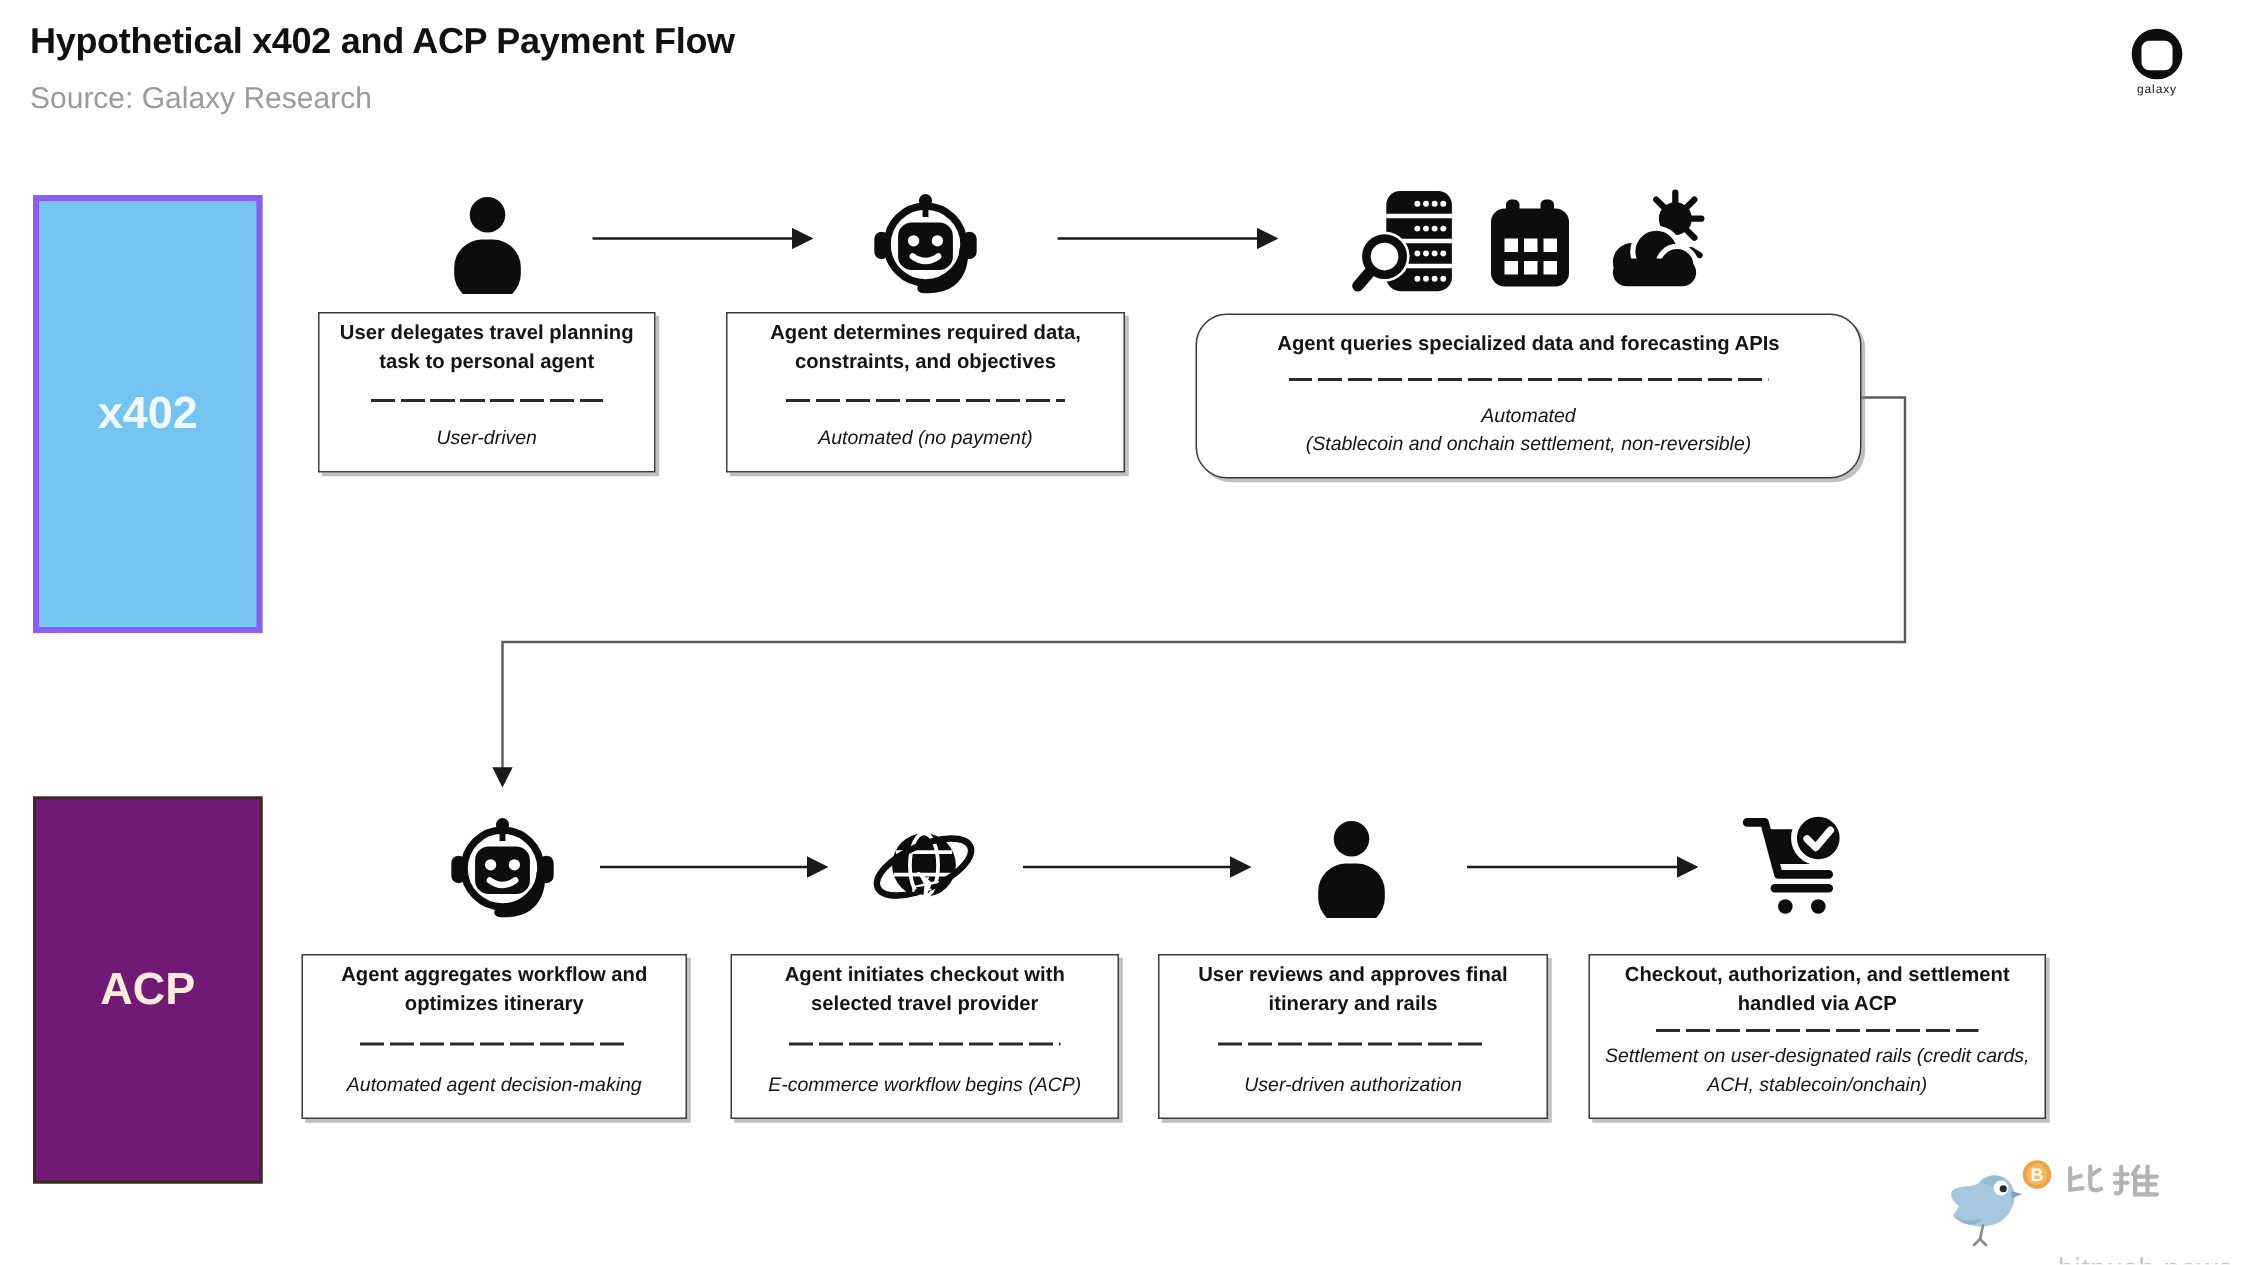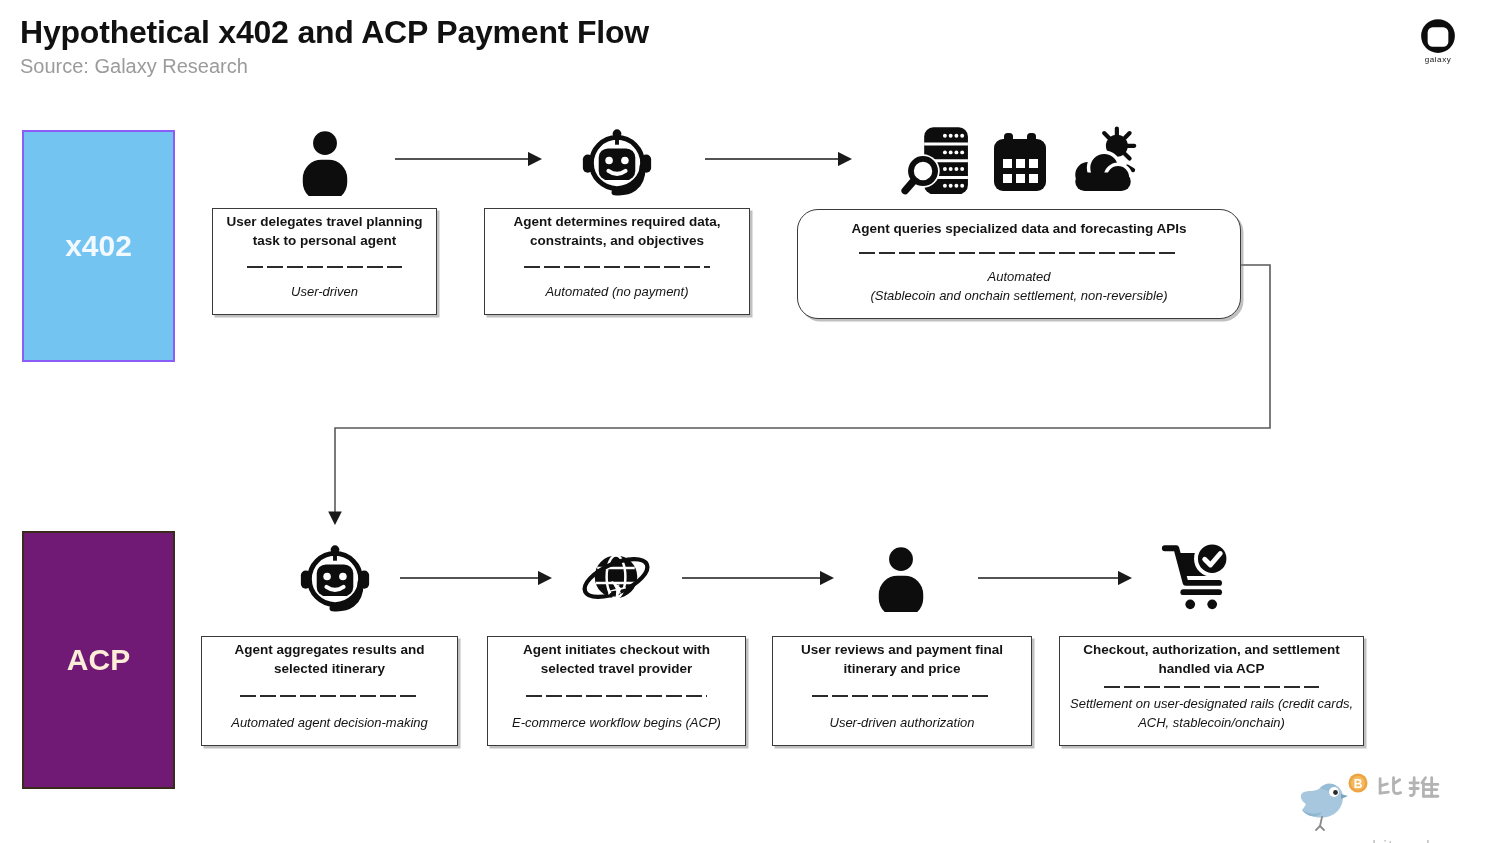--- a/index.html
+++ b/index.html
@@ -2,27 +2,27 @@
 <html><head>
 <meta charset="utf-8">
 <style>
   html,body{margin:0;padding:0;background:#ffffff;}
   .canvas{
     position:relative;width:1500px;height:843px;background:#ffffff;overflow:hidden;
     font-family:"Liberation Sans", sans-serif;color:#151515;
   }
   .abs{position:absolute;}
   
-  .title{left:20px;top:14px;font-size:32px;font-weight:700;letter-spacing:-0.2px;color:#111;}
+  .title{left:20px;top:14px;font-size:24px;font-weight:700;letter-spacing:-0.2px;color:#111;}
   .source{left:20px;top:55px;font-size:20px;color:#9b9b9b;}
   .galaxy{left:1414px;top:18px;width:48px;text-align:center;}
   .galaxy .word{font-size:8px;letter-spacing:0.6px;color:#111;margin-top:1px;}
   
   .lane{display:flex;align-items:center;justify-content:center;font-size:30px;font-weight:600;box-sizing:border-box;}
-  .lane-x402{left:22px;top:130px;width:153px;height:232px;border:2px solid #8b5cf6;}
+  .lane-x402{left:22px;top:130px;width:153px;height:292px;border:4px solid #8b5cf6;}
   .lane-acp{left:22px;top:531px;width:153px;height:258px;border:2px solid #3a2c1c;}
   
   .step{
     background:#fff;border:1.6px solid #3a3a3a;box-shadow:2.5px 2.5px 0 rgba(130,130,130,.5);
     box-sizing:border-box;text-align:center;display:flex;flex-direction:column;
     justify-content:space-between;padding:3px 10px 12px;
   }
   .step-title{font-weight:700;font-size:13.5px;line-height:1.42;color:#141414;}
   .sep{height:2px;width:76%;margin:6px auto;background:repeating-linear-gradient(90deg,#2b2b2b 0 16px,transparent 16px 20px);}
   .step-note{font-style:italic;font-size:13px;color:#141414;line-height:1.45;}
@@ -229,33 +229,33 @@
       <polygon points="17,12 50,12 46,32 23,32" fill="#0d0d0d"></polygon>
       <line x1="21" y1="46" x2="52" y2="46" stroke="#0d0d0d" stroke-width="5" stroke-linecap="round"></line>
       <circle cx="27" cy="56.5" r="4.2" fill="#0d0d0d"></circle>
       <circle cx="46" cy="56.5" r="4.2" fill="#0d0d0d"></circle>
       <circle cx="46" cy="17" r="14" fill="#0d0d0d" stroke="#ffffff" stroke-width="3.4"></circle>
       <path d="M39.5,17.5 L44.5,22.5 L53,12.5" fill="none" stroke="#ffffff" stroke-width="4.2" stroke-linecap="round" stroke-linejoin="round"></path>
     </svg>
   </span>
 
   <div class="abs step s3">
-    <div class="step-title">Agent aggregates results and selected itinerary</div>
+    <div class="step-title">Agent aggregates workflow and optimizes itinerary</div>
     <div class="sep"></div>
     <div class="step-note">Automated agent decision-making</div>
   </div>
 
   <div class="abs step s4">
     <div class="step-title">Agent initiates checkout with selected travel provider</div>
     <div class="sep"></div>
     <div class="step-note">E-commerce workflow begins (ACP)</div>
   </div>
 
   <div class="abs step s5">
-    <div class="step-title">User reviews and payment final itinerary and price</div>
+    <div class="step-title">User reviews and approves final itinerary and rails</div>
     <div class="sep"></div>
     <div class="step-note">User-driven authorization</div>
   </div>
 
   <div class="abs step s6">
     <div class="step-title">Checkout, authorization, and settlement handled via ACP</div>
     <div class="sep" style="margin:5px auto;"></div>
     <div class="step-note">Settlement on user-designated rails (credit cards, ACH, stablecoin/onchain)</div>
   </div>
 

